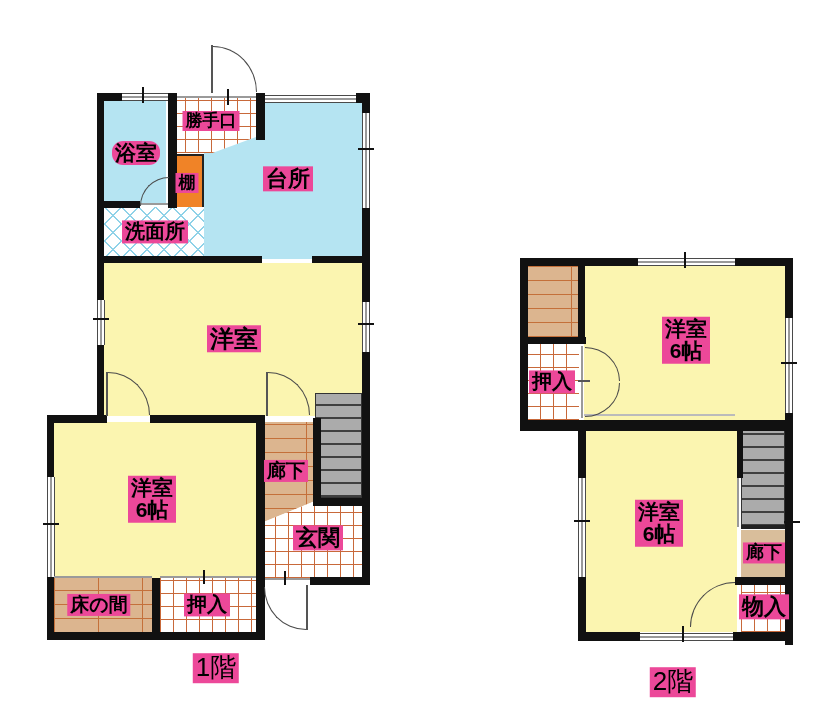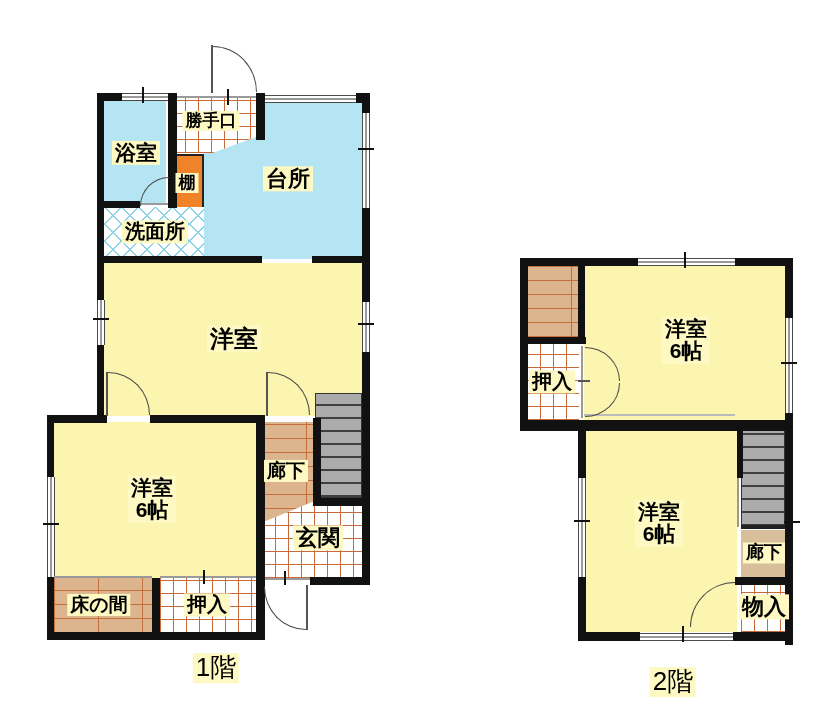--- a/index.html
+++ b/index.html
@@ -26,21 +26,21 @@
   .thin-h{position:absolute;height:2px;background:#9a9a9a;}
   .thin-v{position:absolute;width:2px;background:#9a9a9a;}
   .tick{position:absolute;background:#111;}
   .leaf-v{position:absolute;width:2px;background:#555;}
   .leaf-h{position:absolute;height:2px;background:#555;}
   .arc{position:absolute;border:0 solid #4a4a4a;box-sizing:border-box;}
   .arc.tr{border-top-width:1.5px;border-right-width:1.5px;border-radius:0 100% 0 0;}
   .arc.tl{border-top-width:1.5px;border-left-width:1.5px;border-radius:100% 0 0 0;}
   .arc.bl{border-bottom-width:1.5px;border-left-width:1.5px;border-radius:0 0 0 100%;}
   .arc.br{border-bottom-width:1.5px;border-right-width:1.5px;border-radius:0 0 100% 0;}
-  .lbl{position:absolute;background:#fef9c3;color:#000;font-weight:bold;text-align:center;
+  .lbl{position:absolute;background:#ec4899;color:#000;font-weight:bold;text-align:center;
        line-height:1.06;padding:1px 3px;white-space:nowrap;transform:translate(-50%,-50%);}
   .lbl span{display:block;}
 </style>
 </head>
 <body>
 
 <div id="canvas">
 
   <div>
 
@@ -106,21 +106,21 @@
     <div class="leaf-v" style="left:211px;top:45px;height:48px;"></div>
     <div class="arc tr" style="left:213px;top:46px;width:44px;height:46px;"></div>
     <div class="arc tl" style="left:140px;top:177px;width:29px;height:29px;"></div>
     <div class="leaf-v" style="left:106px;top:372px;height:44px;"></div>
     <div class="arc tr" style="left:108px;top:372px;width:42px;height:43px;"></div>
     <div class="leaf-v" style="left:266px;top:372px;height:44px;"></div>
     <div class="arc tr" style="left:268px;top:372px;width:42px;height:43px;"></div>
     <div class="leaf-v" style="left:306px;top:585px;height:45px;"></div>
     <div class="arc bl" style="left:264px;top:587px;width:42px;height:43px;"></div>
 
-    <div class="lbl" style="left:136px;top:153px;font-size:21px;">浴室</div>
+    <div class="lbl" style="left:136px;top:153px;font-size:21px;border-radius:11px;">浴室</div>
     <div class="lbl" style="left:211px;top:121px;font-size:17px;">勝手口</div>
     <div class="lbl" style="left:187px;top:183px;font-size:17px;">棚</div>
     <div class="lbl" style="left:288px;top:179px;font-size:22px;">台所</div>
     <div class="lbl" style="left:155px;top:232px;font-size:20px;">洗面所</div>
     <div class="lbl" style="left:234px;top:339px;font-size:24px;">洋室</div>
     <div class="lbl" style="left:152px;top:499px;font-size:21px;">
       <span>洋室</span>
       <span>6帖</span>
     </div>
     <div class="lbl" style="left:286px;top:471px;font-size:19px;">廊下</div>

